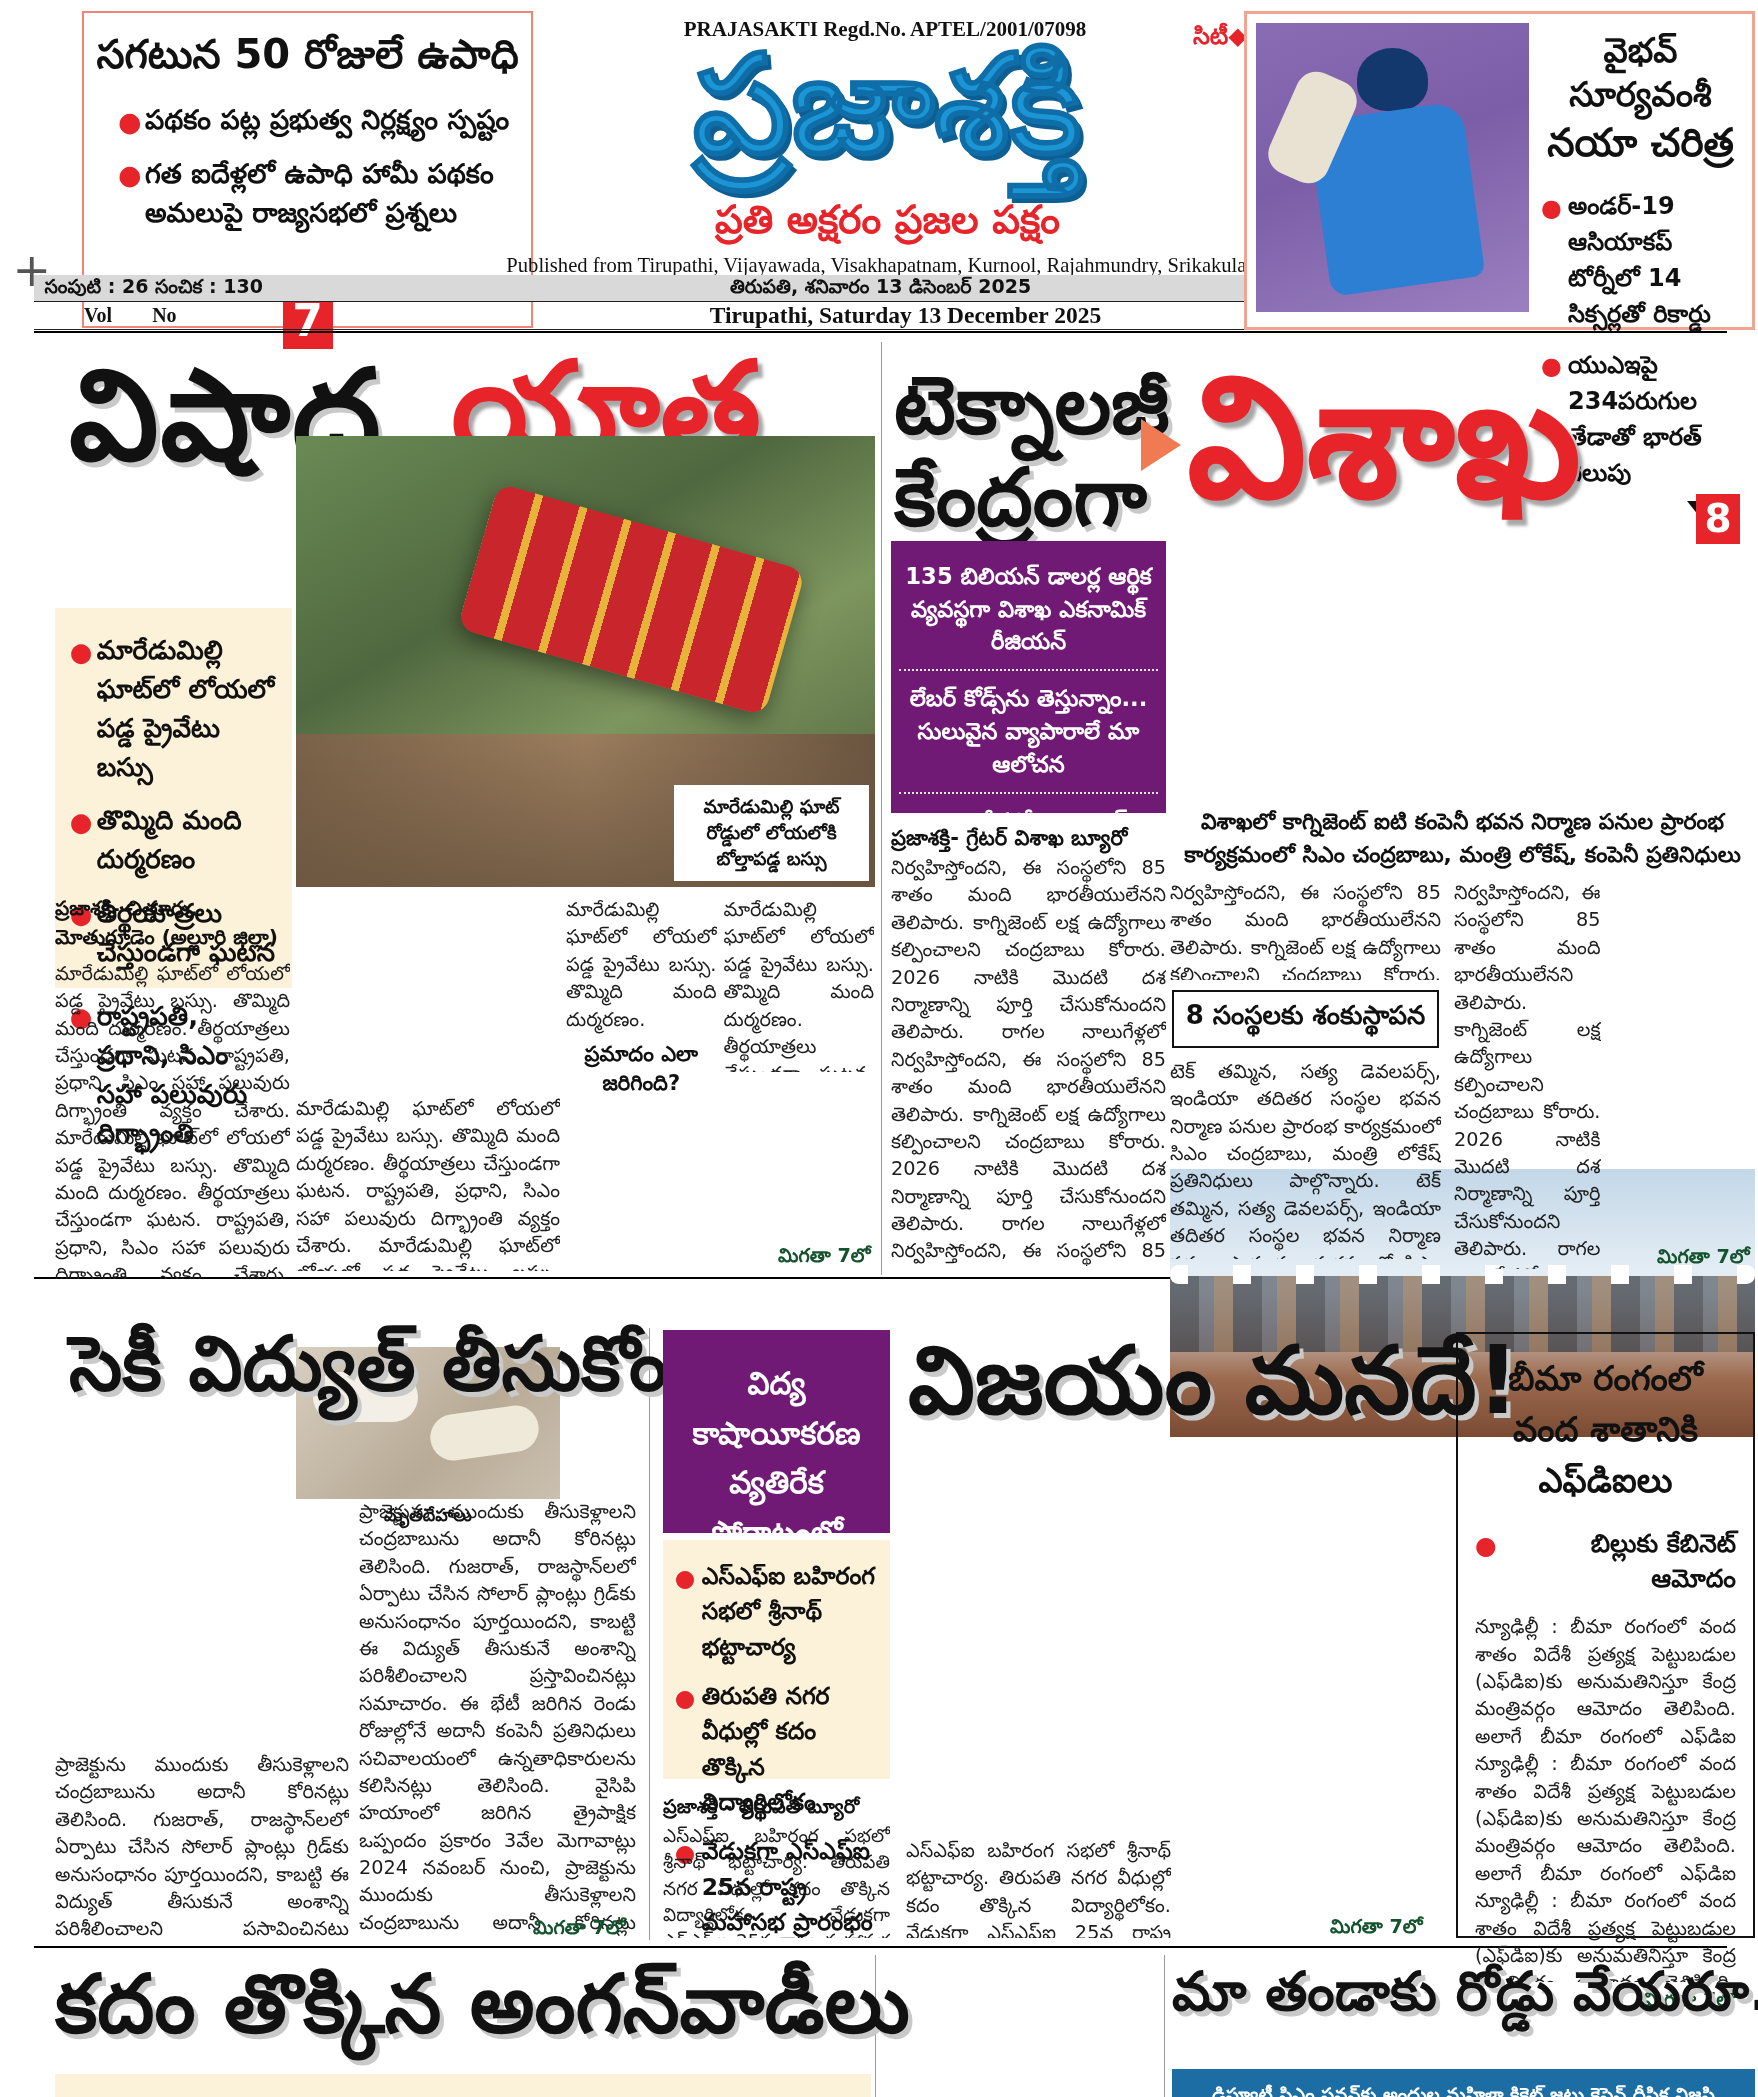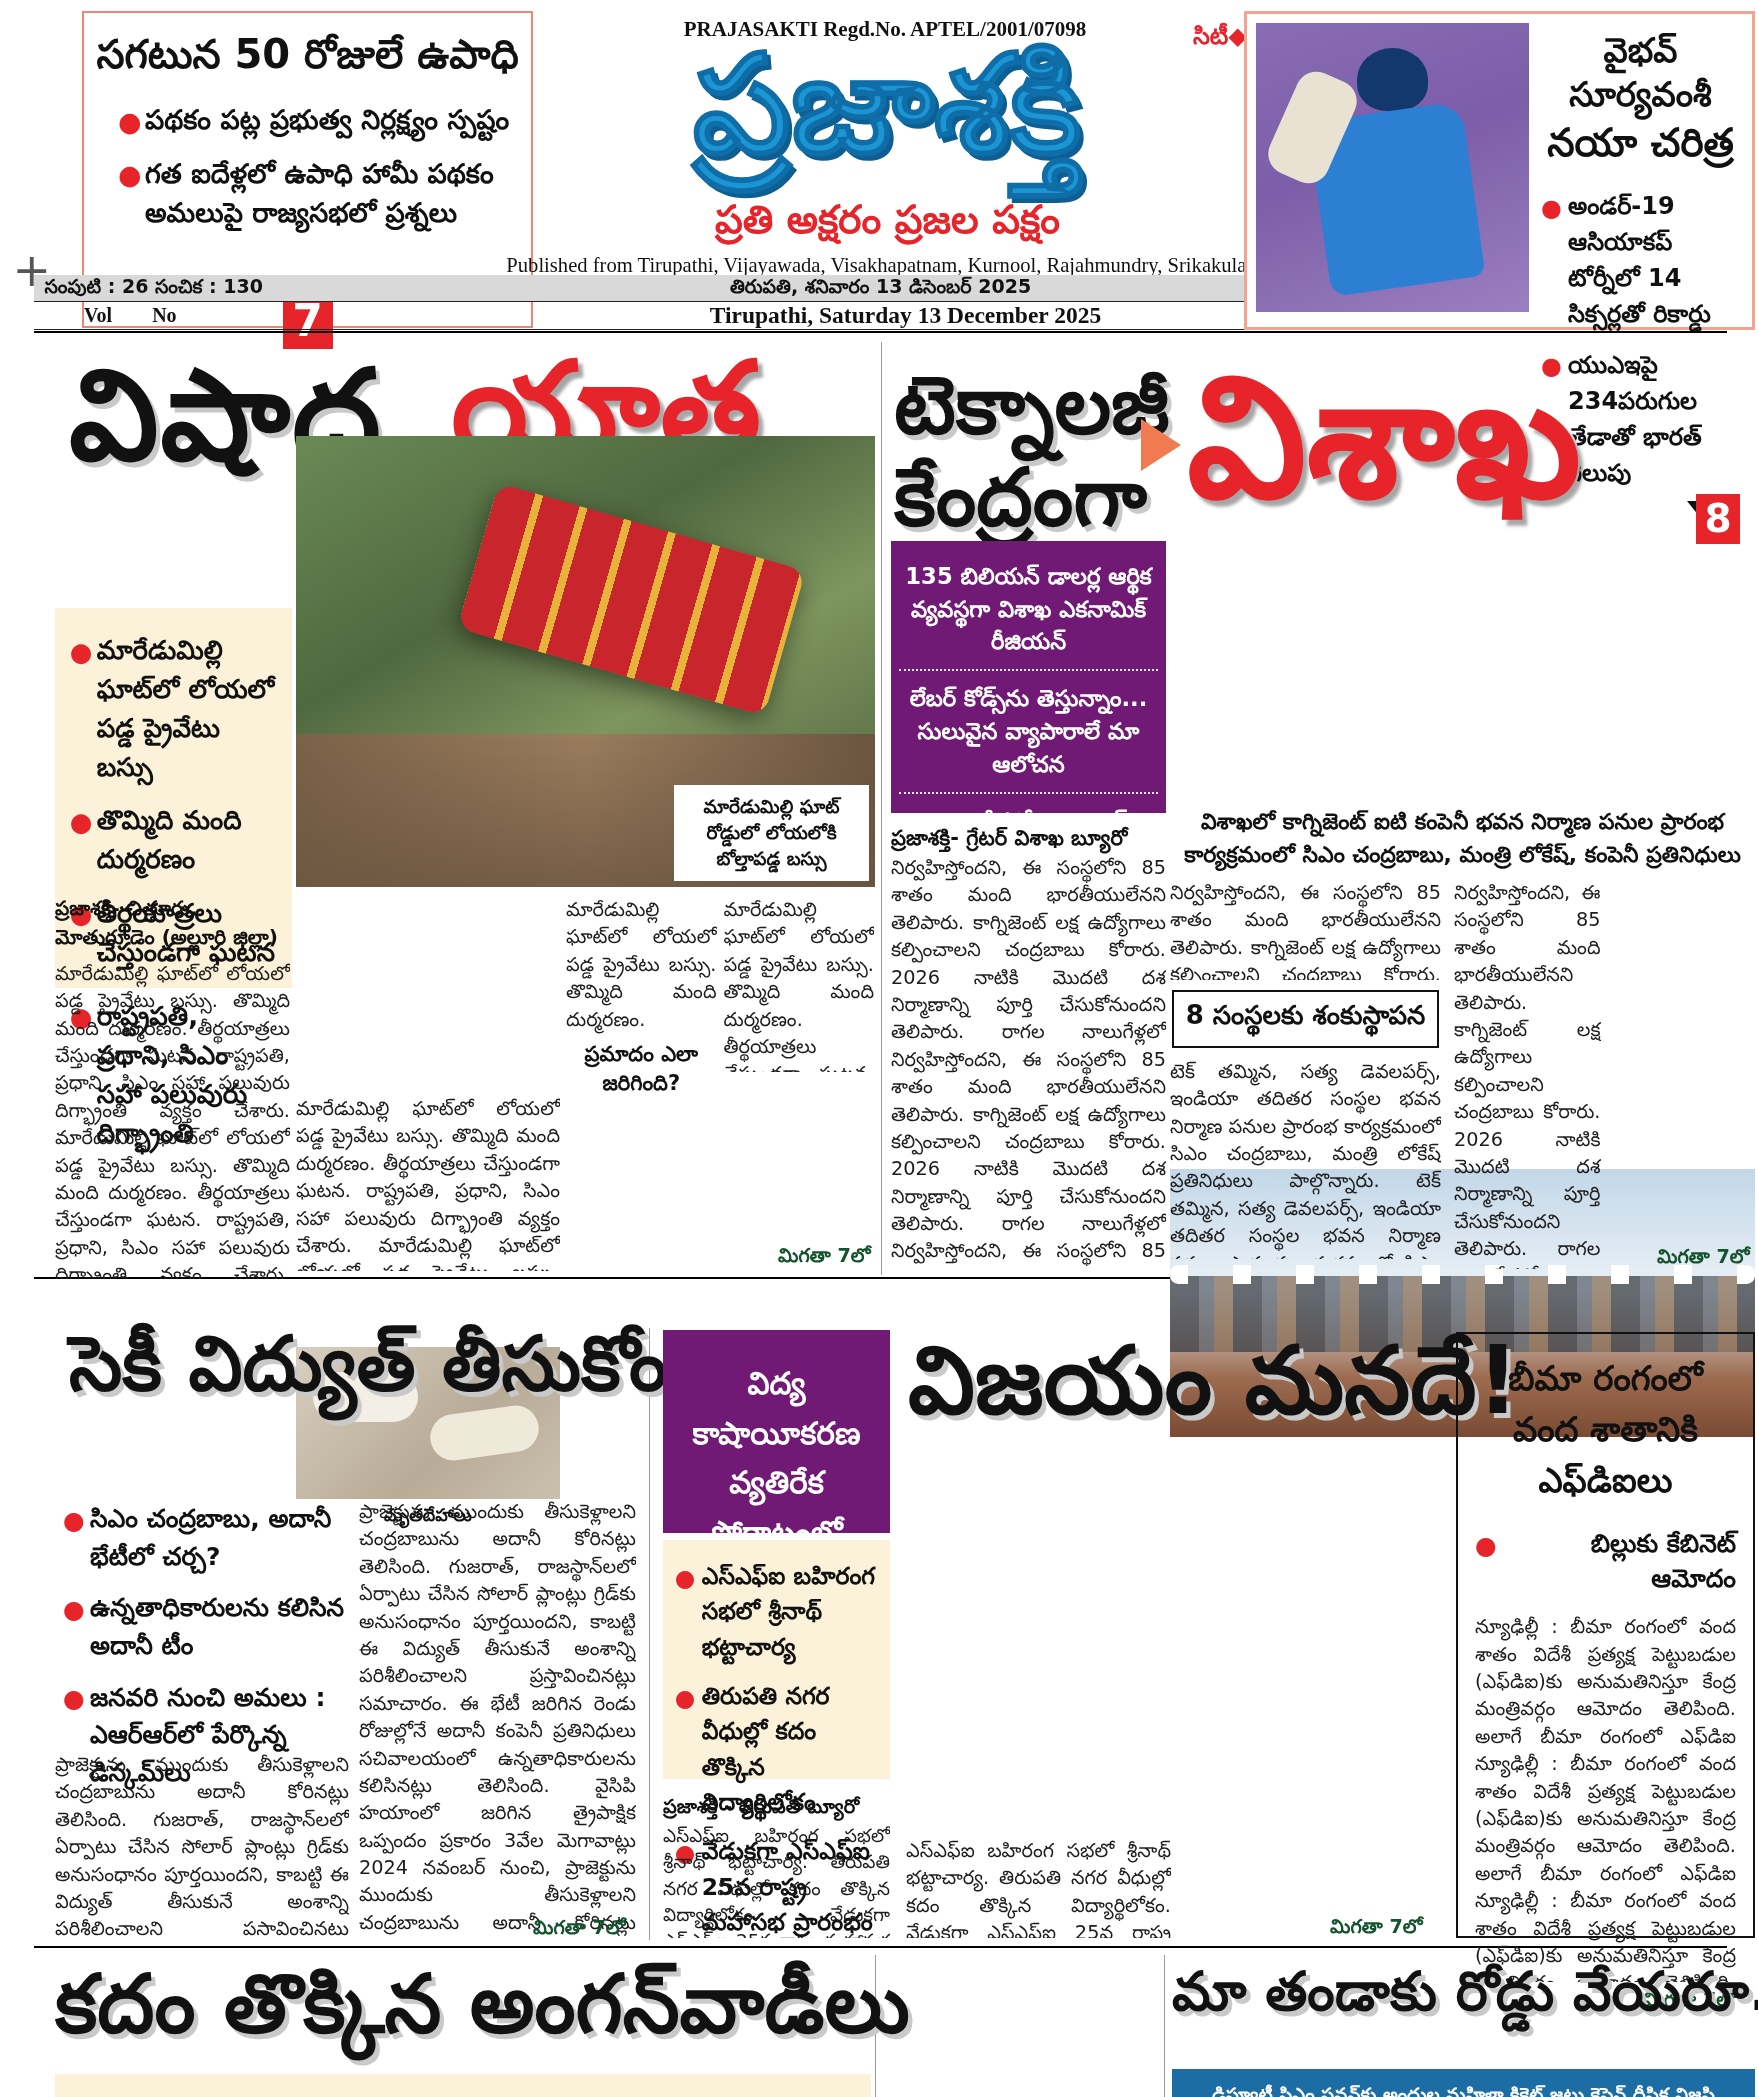--- a/index.html
+++ b/index.html
@@ -167,25 +167,20 @@
     <div class="fill" style="height:101px;">నిర్వహిస్తోందని, ఈ సంస్థలోని 85 శాతం మంది భారతీయులేనని తెలిపారు. కాగ్నిజెంట్ లక్ష ఉద్యోగాలు కల్పించాలని చంద్రబాబు కోరారు. 2026 నాటికి మొదటి దశ నిర్మాణాన్ని పూర్తి చేసుకోనుందని తెలిపారు. రాగల నాలుగేళ్లలో  నిర్వహిస్తోందని, ఈ సంస్థలోని 85 శాతం మంది భారతీయులేనని తెలిపారు. కాగ్నిజెంట్ లక్ష ఉద్యోగాలు కల్పించాలని చంద్రబాబు కోరారు. 2026 నాటికి మొదటి దశ నిర్మాణాన్ని పూర్తి చేసుకోనుందని తెలిపారు. రాగల నాలుగేళ్లలో  నిర్వహిస్తోందని, ఈ సంస్థలోని 85 శాతం మంది భారతీయులేనని తెలిపారు. కాగ్నిజెంట్ లక్ష ఉద్యోగాలు కల్పించాలని చంద్రబాబు కోరారు. 2026 నాటికి మొదటి దశ నిర్మాణాన్ని పూర్తి చేసుకోనుందని తెలిపారు. రాగల నాలుగేళ్లలో  </div>
     <div class="ctr b" style="border:2.1px solid #111;margin:10px 1.7px;padding:8.4px 3.4px;font-size:26px;">8 సంస్థలకు శంకుస్థాపన</div>
     <div class="fill" style="height:201px;">టెక్ తమ్మిన, సత్య డెవలపర్స్, ఇండియా తదితర సంస్థల భవన నిర్మాణ పనుల ప్రారంభ కార్యక్రమంలో సిఎం చంద్రబాబు, మంత్రి లోకేష్ ప్రతినిధులు పాల్గొన్నారు.  టెక్ తమ్మిన, సత్య డెవలపర్స్, ఇండియా తదితర సంస్థల భవన నిర్మాణ పనుల ప్రారంభ కార్యక్రమంలో సిఎం చంద్రబాబు, మంత్రి లోకేష్ ప్రతినిధులు పాల్గొన్నారు.  టెక్ తమ్మిన, సత్య డెవలపర్స్, ఇండియా తదితర సంస్థల భవన నిర్మాణ పనుల ప్రారంభ కార్యక్రమంలో సిఎం చంద్రబాబు, మంత్రి లోకేష్ ప్రతినిధులు పాల్గొన్నారు.  టెక్ తమ్మిన, సత్య డెవలపర్స్, ఇండియా తదితర సంస్థల భవన నిర్మాణ పనుల ప్రారంభ కార్యక్రమంలో సిఎం చంద్రబాబు, మంత్రి లోకేష్ ప్రతినిధులు పాల్గొన్నారు.  టెక్ తమ్మిన, సత్య డెవలపర్స్, ఇండియా తదితర సంస్థల భవన నిర్మాణ పనుల ప్రారంభ కార్యక్రమంలో సిఎం చంద్రబాబు, మంత్రి లోకేష్ ప్రతినిధులు పాల్గొన్నారు.  </div>
   </div>
   <div class="abs" style="left:1454px;top:879px;width:300px;height:390px;column-count:2;">
     <div class="fill">నిర్వహిస్తోందని, ఈ సంస్థలోని 85 శాతం మంది భారతీయులేనని తెలిపారు. కాగ్నిజెంట్ లక్ష ఉద్యోగాలు కల్పించాలని చంద్రబాబు కోరారు. 2026 నాటికి మొదటి దశ నిర్మాణాన్ని పూర్తి చేసుకోనుందని తెలిపారు. రాగల నాలుగేళ్లలో  నిర్వహిస్తోందని, ఈ సంస్థలోని 85 శాతం మంది భారతీయులేనని తెలిపారు. కాగ్నిజెంట్ లక్ష ఉద్యోగాలు కల్పించాలని చంద్రబాబు కోరారు. 2026 నాటికి మొదటి దశ నిర్మాణాన్ని పూర్తి చేసుకోనుందని తెలిపారు. రాగల నాలుగేళ్లలో  నిర్వహిస్తోందని, ఈ సంస్థలోని 85 శాతం మంది భారతీయులేనని తెలిపారు. కాగ్నిజెంట్ లక్ష ఉద్యోగాలు కల్పించాలని చంద్రబాబు కోరారు. 2026 నాటికి మొదటి దశ నిర్మాణాన్ని పూర్తి చేసుకోనుందని తెలిపారు. రాగల నాలుగేళ్లలో  నిర్వహిస్తోందని, ఈ సంస్థలోని 85 శాతం మంది భారతీయులేనని తెలిపారు. కాగ్నిజెంట్ లక్ష ఉద్యోగాలు కల్పించాలని చంద్రబాబు కోరారు. 2026 నాటికి మొదటి దశ నిర్మాణాన్ని పూర్తి చేసుకోనుందని తెలిపారు. రాగల నాలుగేళ్లలో  నిర్వహిస్తోందని, ఈ సంస్థలోని 85 శాతం మంది భారతీయులేనని తెలిపారు. కాగ్నిజెంట్ లక్ష ఉద్యోగాలు కల్పించాలని చంద్రబాబు కోరారు. 2026 నాటికి మొదటి దశ నిర్మాణాన్ని పూర్తి చేసుకోనుందని తెలిపారు. రాగల నాలుగేళ్లలో  నిర్వహిస్తోందని, ఈ సంస్థలోని 85 శాతం మంది భారతీయులేనని తెలిపారు. కాగ్నిజెంట్ లక్ష ఉద్యోగాలు కల్పించాలని చంద్రబాబు కోరారు. 2026 నాటికి మొదటి దశ నిర్మాణాన్ని పూర్తి చేసుకోనుందని తెలిపారు. రాగల నాలుగేళ్లలో  నిర్వహిస్తోందని, ఈ సంస్థలోని 85 శాతం మంది భారతీయులేనని తెలిపారు. కాగ్నిజెంట్ లక్ష ఉద్యోగాలు కల్పించాలని చంద్రబాబు కోరారు. 2026 నాటికి మొదటి దశ నిర్మాణాన్ని పూర్తి చేసుకోనుందని తెలిపారు. రాగల నాలుగేళ్లలో  నిర్వహిస్తోందని, ఈ సంస్థలోని 85 శాతం మంది భారతీయులేనని తెలిపారు. కాగ్నిజెంట్ లక్ష ఉద్యోగాలు కల్పించాలని చంద్రబాబు కోరారు. 2026 నాటికి మొదటి దశ నిర్మాణాన్ని పూర్తి చేసుకోనుందని తెలిపారు. రాగల నాలుగేళ్లలో  </div>
   </div>
   <div class="abs cont" style="left:1657px;top:1245px;">మిగతా 7లో</div>
 
   <div class="abs b hshadow" style="left:69px;top:1319px;font-size:76px;white-space:nowrap;">సెకీ విద్యుత్ తీసుకోండి</div>
-  <ul class="blt abs" style="left:63px;top:1500px;width:285px;font-size:25px;line-height:1.5;">
-    <li>సిఎం చంద్రబాబు, అదానీ భేటీలో చర్చ?</li>
-    <li>ఉన్నతాధికారులను కలిసిన అదానీ టీం</li>
-    <li>జనవరి నుంచి అమలు : ఎఆర్ఆర్‌లో పేర్కొన్న డిస్కమ్‌లు</li>
-  </ul>
   <div class="abs" style="left:359px;top:1498px;width:277px;height:440px;">
     <div class="fill">ప్రాజెక్టును ముందుకు తీసుకెళ్లాలని చంద్రబాబును అదానీ కోరినట్లు తెలిసింది. గుజరాత్, రాజస్థాన్‌లలో ఏర్పాటు చేసిన సోలార్ ప్లాంట్లు గ్రిడ్‌కు అనుసంధానం పూర్తయిందని, కాబట్టి ఈ విద్యుత్ తీసుకునే అంశాన్ని పరిశీలించాలని ప్రస్తావించినట్లు సమాచారం. ఈ భేటీ జరిగిన రెండు రోజుల్లోనే అదానీ కంపెనీ ప్రతినిధులు సచివాలయంలో ఉన్నతాధికారులను కలిసినట్లు తెలిసింది. వైసిపి హయాంలో జరిగిన త్రైపాక్షిక ఒప్పందం ప్రకారం 3వేల మెగావాట్లు 2024 నవంబర్ నుంచి,  ప్రాజెక్టును ముందుకు తీసుకెళ్లాలని చంద్రబాబును అదానీ కోరినట్లు తెలిసింది. గుజరాత్, రాజస్థాన్‌లలో ఏర్పాటు చేసిన సోలార్ ప్లాంట్లు గ్రిడ్‌కు అనుసంధానం పూర్తయిందని, కాబట్టి ఈ విద్యుత్ తీసుకునే అంశాన్ని పరిశీలించాలని ప్రస్తావించినట్లు సమాచారం. ఈ భేటీ జరిగిన రెండు రోజుల్లోనే అదానీ కంపెనీ ప్రతినిధులు సచివాలయంలో ఉన్నతాధికారులను కలిసినట్లు తెలిసింది. వైసిపి హయాంలో జరిగిన త్రైపాక్షిక ఒప్పందం ప్రకారం 3వేల మెగావాట్లు 2024 నవంబర్ నుంచి,  ప్రాజెక్టును ముందుకు తీసుకెళ్లాలని చంద్రబాబును అదానీ కోరినట్లు తెలిసింది. గుజరాత్, రాజస్థాన్‌లలో ఏర్పాటు చేసిన సోలార్ ప్లాంట్లు గ్రిడ్‌కు అనుసంధానం పూర్తయిందని, కాబట్టి ఈ విద్యుత్ తీసుకునే అంశాన్ని పరిశీలించాలని ప్రస్తావించినట్లు సమాచారం. ఈ భేటీ జరిగిన రెండు రోజుల్లోనే అదానీ కంపెనీ ప్రతినిధులు సచివాలయంలో ఉన్నతాధికారులను కలిసినట్లు తెలిసింది. వైసిపి హయాంలో జరిగిన త్రైపాక్షిక ఒప్పందం ప్రకారం 3వేల మెగావాట్లు 2024 నవంబర్ నుంచి,  ప్రాజెక్టును ముందుకు తీసుకెళ్లాలని చంద్రబాబును అదానీ కోరినట్లు తెలిసింది. గుజరాత్, రాజస్థాన్‌లలో ఏర్పాటు చేసిన సోలార్ ప్లాంట్లు గ్రిడ్‌కు అనుసంధానం పూర్తయిందని, కాబట్టి ఈ విద్యుత్ తీసుకునే అంశాన్ని పరిశీలించాలని ప్రస్తావించినట్లు సమాచారం. ఈ భేటీ జరిగిన రెండు రోజుల్లోనే అదానీ కంపెనీ ప్రతినిధులు సచివాలయంలో ఉన్నతాధికారులను కలిసినట్లు తెలిసింది. వైసిపి హయాంలో జరిగిన త్రైపాక్షిక ఒప్పందం ప్రకారం 3వేల మెగావాట్లు 2024 నవంబర్ నుంచి,  </div>
   </div>
   <div class="abs" style="left:55px;top:1751px;width:294px;height:185px;">
     <div class="fill">ప్రాజెక్టును ముందుకు తీసుకెళ్లాలని చంద్రబాబును అదానీ కోరినట్లు తెలిసింది. గుజరాత్, రాజస్థాన్‌లలో ఏర్పాటు చేసిన సోలార్ ప్లాంట్లు గ్రిడ్‌కు అనుసంధానం పూర్తయిందని, కాబట్టి ఈ విద్యుత్ తీసుకునే అంశాన్ని పరిశీలించాలని ప్రస్తావించినట్లు సమాచారం. ఈ భేటీ జరిగిన రెండు రోజుల్లోనే అదానీ కంపెనీ ప్రతినిధులు సచివాలయంలో ఉన్నతాధికారులను కలిసినట్లు తెలిసింది. వైసిపి హయాంలో జరిగిన త్రైపాక్షిక ఒప్పందం ప్రకారం 3వేల మెగావాట్లు 2024 నవంబర్ నుంచి,  ప్రాజెక్టును ముందుకు తీసుకెళ్లాలని చంద్రబాబును అదానీ కోరినట్లు తెలిసింది. గుజరాత్, రాజస్థాన్‌లలో ఏర్పాటు చేసిన సోలార్ ప్లాంట్లు గ్రిడ్‌కు అనుసంధానం పూర్తయిందని, కాబట్టి ఈ విద్యుత్ తీసుకునే అంశాన్ని పరిశీలించాలని ప్రస్తావించినట్లు సమాచారం. ఈ భేటీ జరిగిన రెండు రోజుల్లోనే అదానీ కంపెనీ ప్రతినిధులు సచివాలయంలో ఉన్నతాధికారులను కలిసినట్లు తెలిసింది. వైసిపి హయాంలో జరిగిన త్రైపాక్షిక ఒప్పందం ప్రకారం 3వేల మెగావాట్లు 2024 నవంబర్ నుంచి,  ప్రాజెక్టును ముందుకు తీసుకెళ్లాలని చంద్రబాబును అదానీ కోరినట్లు తెలిసింది. గుజరాత్, రాజస్థాన్‌లలో ఏర్పాటు చేసిన సోలార్ ప్లాంట్లు గ్రిడ్‌కు అనుసంధానం పూర్తయిందని, కాబట్టి ఈ విద్యుత్ తీసుకునే అంశాన్ని పరిశీలించాలని ప్రస్తావించినట్లు సమాచారం. ఈ భేటీ జరిగిన రెండు రోజుల్లోనే అదానీ కంపెనీ ప్రతినిధులు సచివాలయంలో ఉన్నతాధికారులను కలిసినట్లు తెలిసింది. వైసిపి హయాంలో జరిగిన త్రైపాక్షిక ఒప్పందం ప్రకారం 3వేల మెగావాట్లు 2024 నవంబర్ నుంచి,  </div>
   </div>
   <div class="abs cont" style="left:533px;top:1916px;">మిగతా 7లో</div>
 
   <div class="abs ctr b" style="left:663px;top:1330px;width:227px;height:203px;background:#701a75;color:#fff;font-size:31px;line-height:1.6;padding-top:29px;box-sizing:border-box;">
     <div>విద్య కాషాయీకరణ</div>

